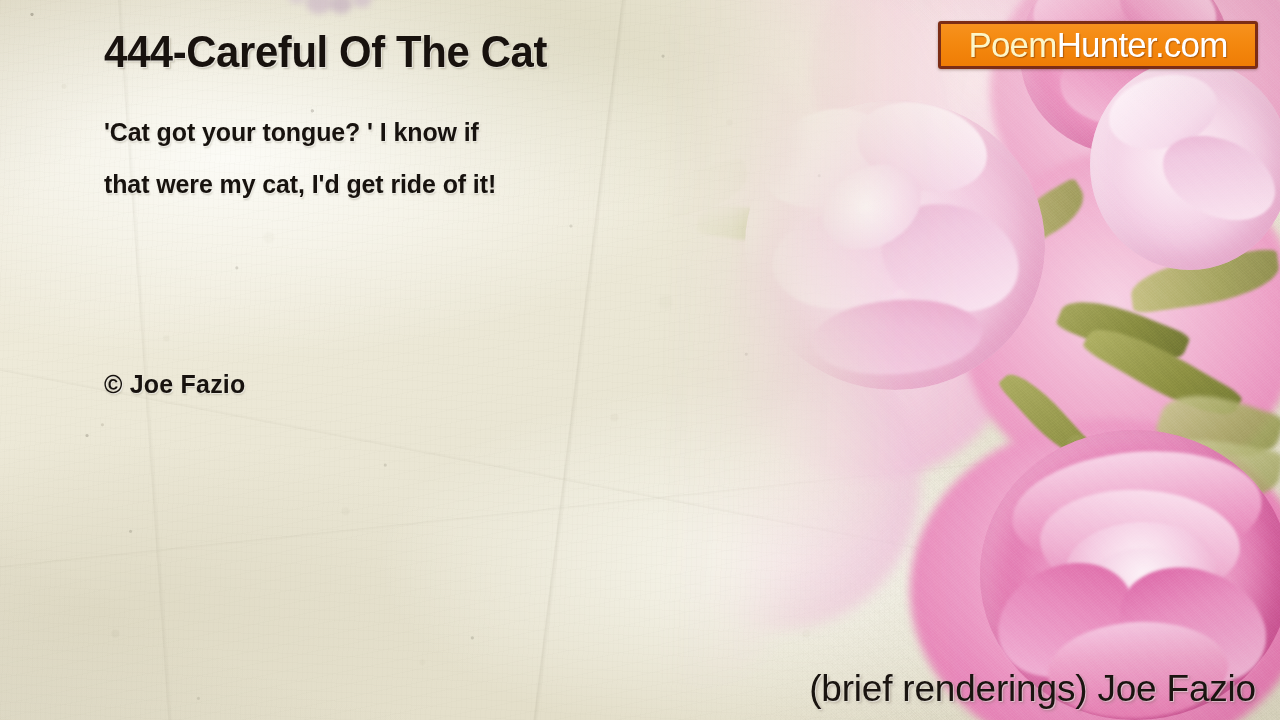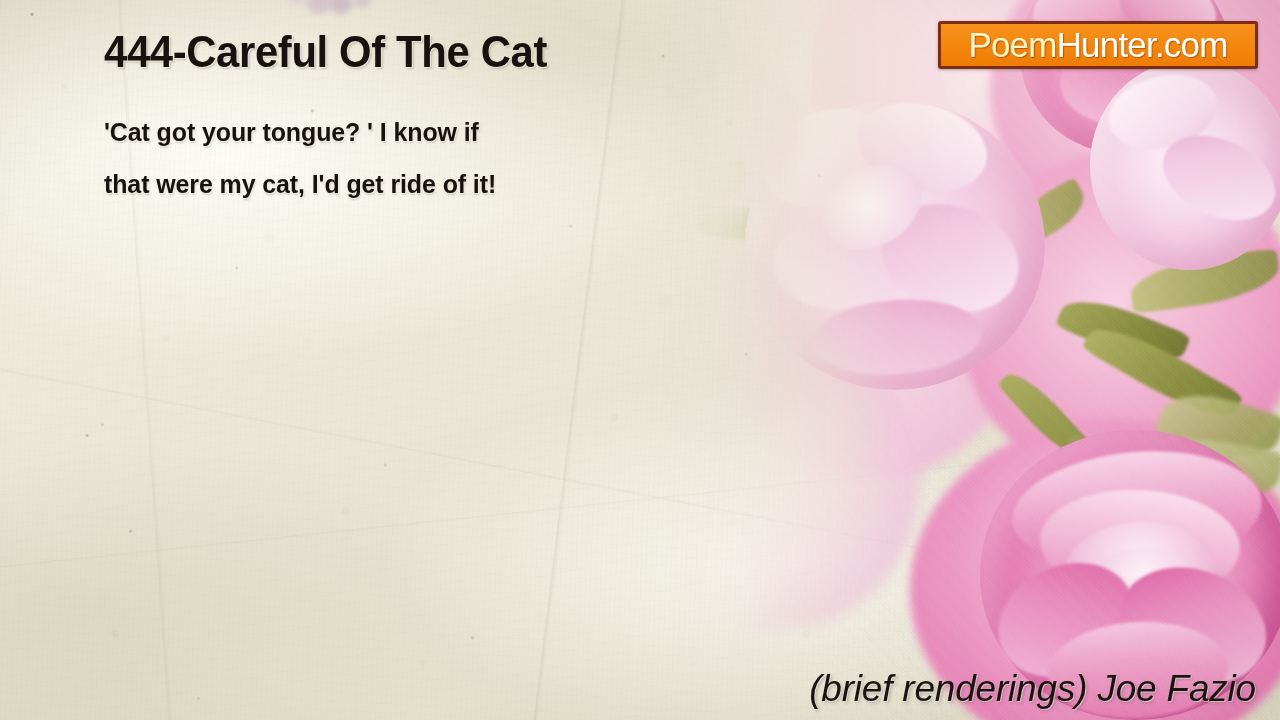--- a/index.html
+++ b/index.html
@@ -178,21 +178,20 @@
     letter-spacing:0.2px;
     text-shadow:
       1px 1px 0 rgba(255,255,255,0.5),
       1px 2px 2px rgba(120,112,90,0.3);
   }
 
   .caption {
     position:absolute;
     right:24px; bottom:10px;
     font-size:37px;
-    font-style:italic;
     font-weight:400;
     color:#1a1410;
     letter-spacing:-0.2px;
     white-space:nowrap;
     text-shadow:
       1px 1px 0 rgba(255,255,255,0.45),
       2px 2px 3px rgba(110,95,85,0.38);
   }
 
   
@@ -315,20 +314,21 @@
 
   <div class="paper-vignette"></div>
 
   <div class="title">444-Careful Of The Cat</div>
 
   <div class="poem">
     <span class="line">'Cat got your tongue? ' I know if</span>
     <span class="line">that were my cat, I'd get ride of it!</span>
   </div>
 
+  <div class="copyright">© Joe Fazio</div>
 
   <div class="caption">(brief renderings) Joe Fazio</div>
 
   <div class="logo">
     <span class="logo-text"><span class="poem-part">Poem</span><span class="hunter-part">Hunter.com</span></span>
   </div>
 
 </div>
 
 </body></html>

